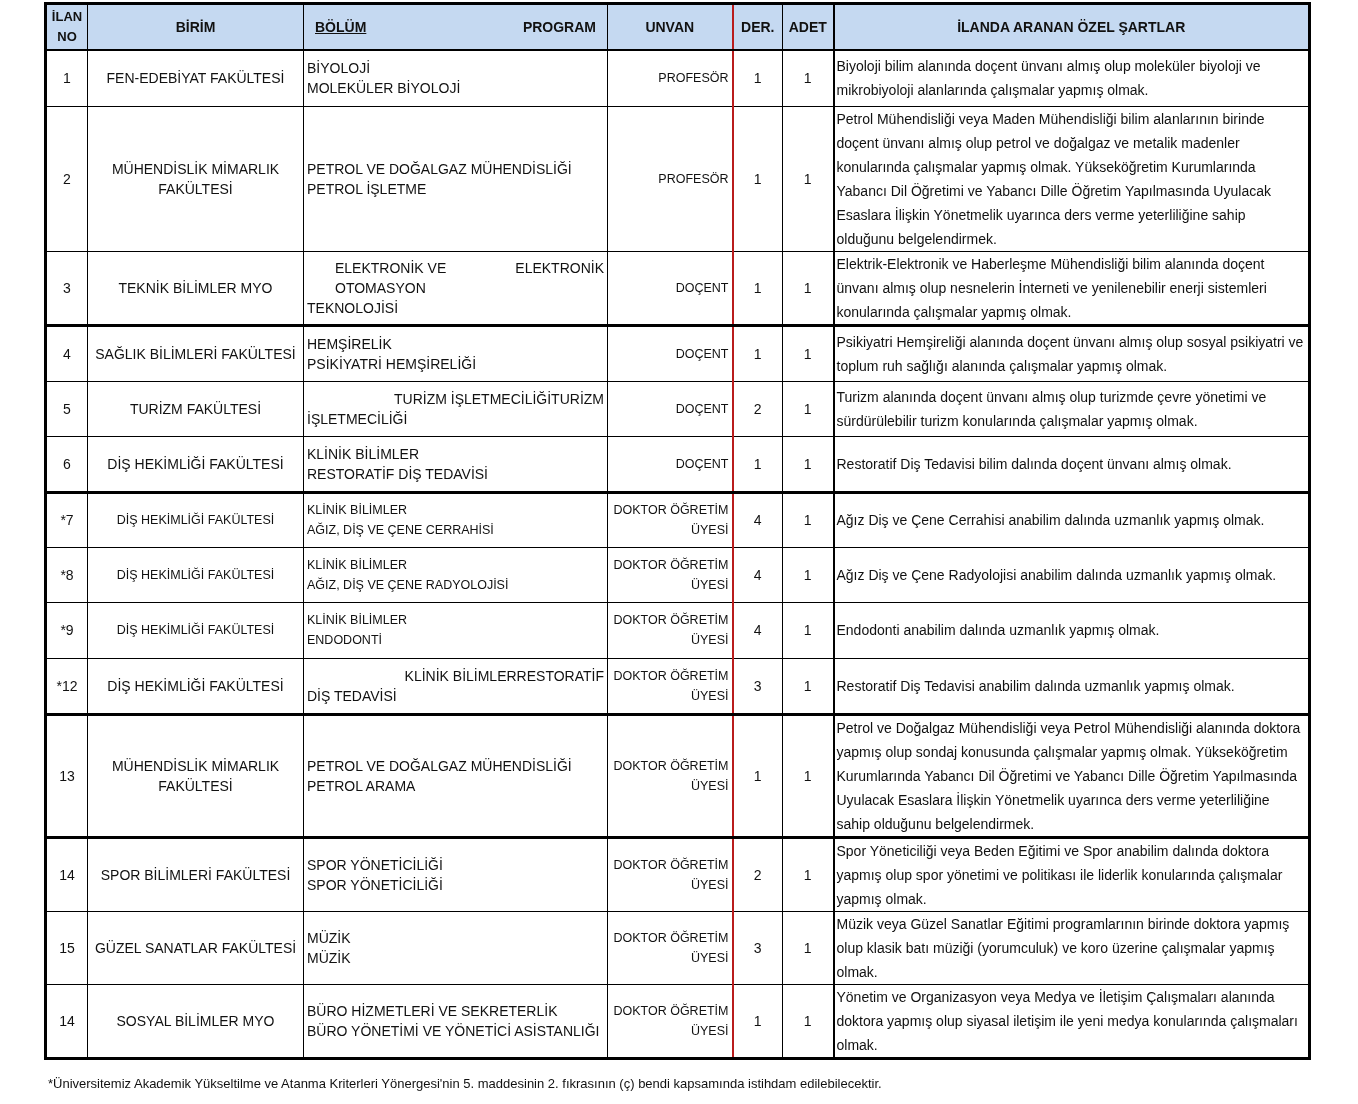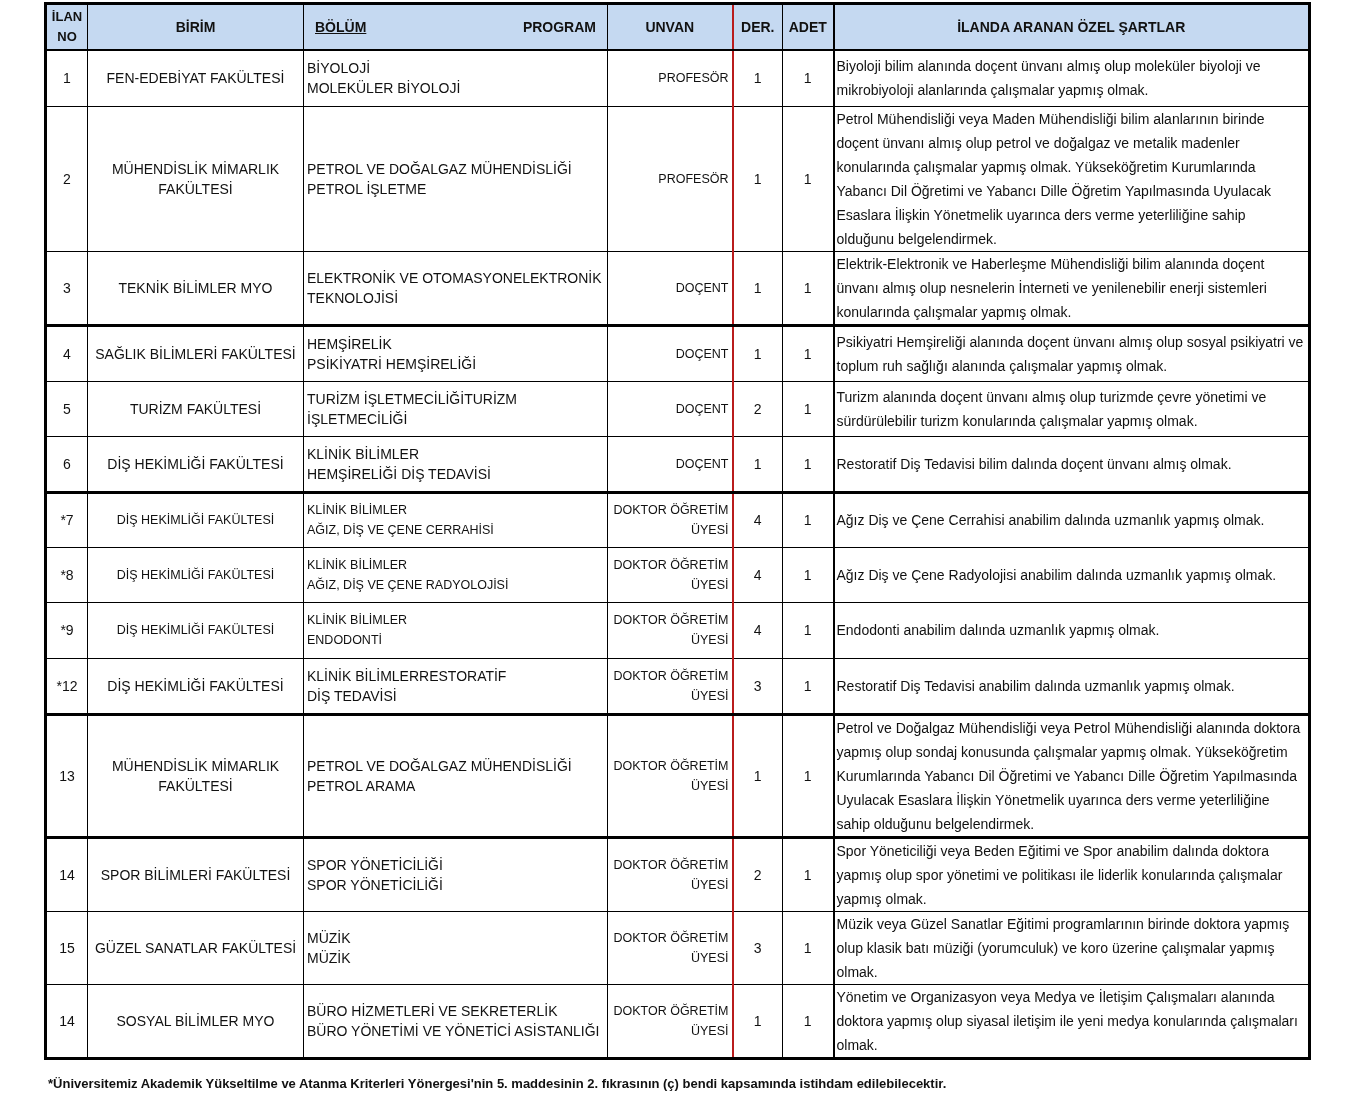--- a/index.html
+++ b/index.html
@@ -20,29 +20,29 @@
        border-top: 3px solid #000; border-bottom: 2px solid #000; }
   th.ilan { font-size: 13px; line-height: 20px; padding: 0 1px; }
   th.bolum-h { text-align: left; text-decoration: underline; }
   th.bolum-h .prog { float: right; }
   td { font-size: 14px; line-height: 20px; }
   td.no { text-align: center; }
   td.birim { text-align: center; }
   td.birim.small { font-size: 12.5px; }
   td.bolum { text-align: left; }
   td.bolum.small { font-size: 12.5px; }
-  td.bolum.justify .l1 { display: flex; justify-content: flex-start; }
+  td.bolum.justify .l1 { display: flex; justify-content: flex-end; margin-left: 28px; }
   td.unvan { text-align: right; font-size: 12.5px; line-height: 20px; }
   td.num { text-align: center; }
   td.sart { text-align: left; font-size: 14px; line-height: 24px; padding: 0 2px; }
   td.der, th.der { border-left: 2px solid #b91c1c; border-right: 1px solid #000; }
   td.sart, th.sart { border-left: 2px solid #000; }
   tr.thick-top td { border-top: 3px solid #000; }
   .l1, .l2 { display: block; }
-  .footnote { position: absolute; left: 48px; top: 1076px; font-size: 13px; font-weight: bold; }
+  .footnote { position: absolute; left: 48px; top: 1076px; font-size: 13px; font-weight: normal; }
 </style>
 </head>
 <body>
 
 <div class="sheet">
 <table>
   <colgroup>
     <col class="c-no">
         <col class="c-birim">
         <col class="c-bolum">
@@ -139,21 +139,21 @@
       <td class="num der">2</td>
       <td class="num">1</td>
       <td class="sart">Turizm alanında doçent ünvanı almış olup turizmde çevre yönetimi ve sürdürülebilir turizm konularında çalışmalar yapmış olmak.</td>
     </tr>
 
     <tr style="height:56px">
       <td class="no">6</td>
       <td class="birim">DİŞ HEKİMLİĞİ FAKÜLTESİ</td>
       <td class="bolum">
             <span class="l1">KLİNİK BİLİMLER</span>
-            <span class="l2">HEMŞİRELİĞİ DİŞ TEDAVİSİ</span>
+            <span class="l2">RESTORATİF DİŞ TEDAVİSİ</span>
           </td>
       <td class="unvan">DOÇENT</td>
       <td class="num der">1</td>
       <td class="num">1</td>
       <td class="sart">Restoratif Diş Tedavisi bilim dalında doçent ünvanı almış olmak.</td>
     </tr>
 
     <tr class="thick-top" style="height:55px">
       <td class="no">*7</td>
       <td class="birim small">DİŞ HEKİMLİĞİ FAKÜLTESİ</td>

